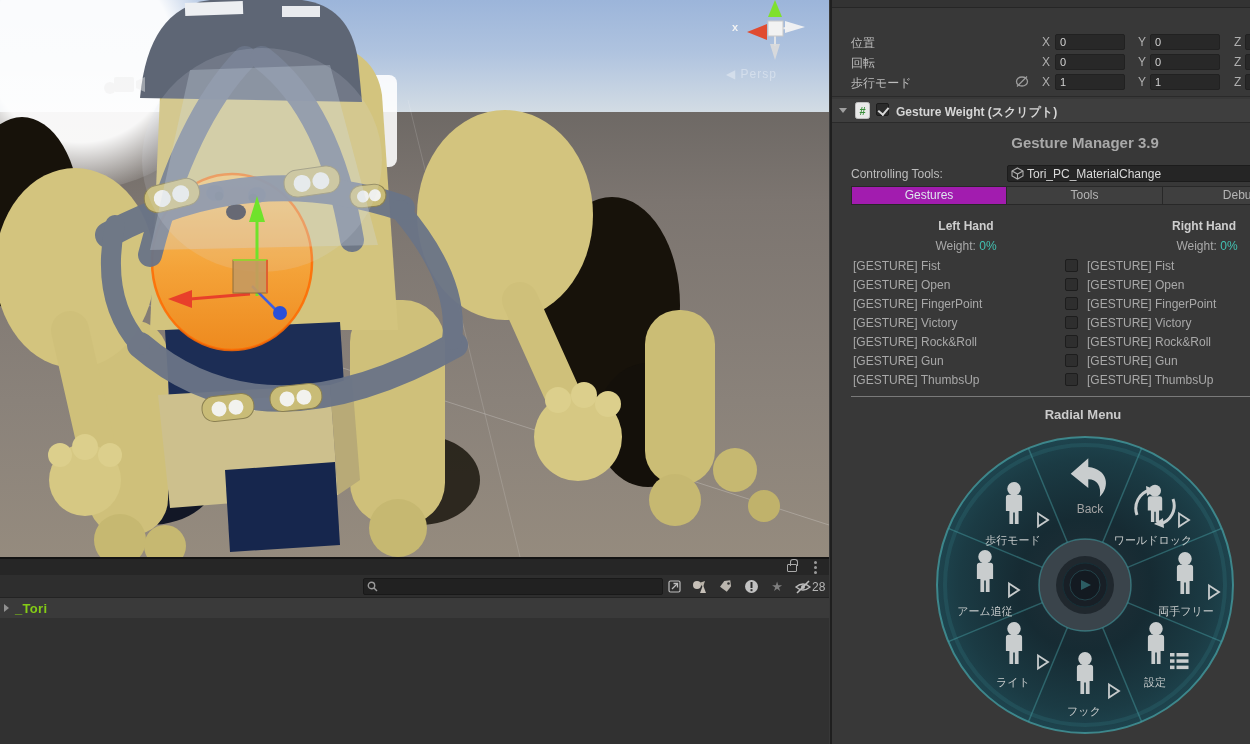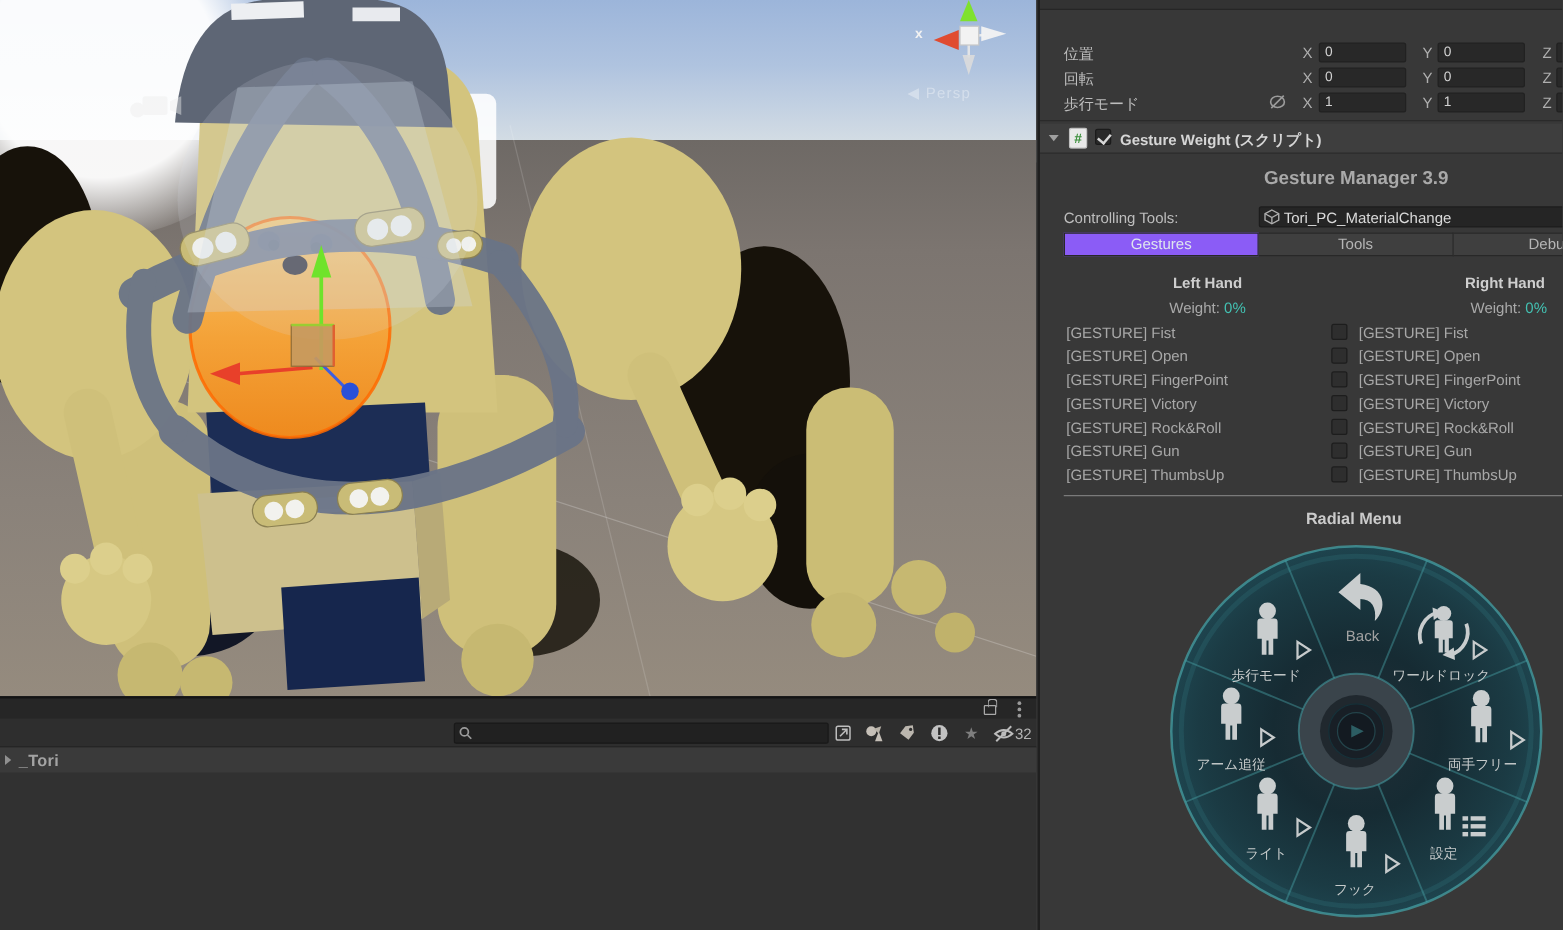--- a/index.html
+++ b/index.html
@@ -32,21 +32,21 @@
   .kebab i { display:block; width:3px; height:3px; border-radius:50%; background:#9A9A9A; margin-bottom:2px; }
   .row-b { position:absolute; left:0; top:16px; width:100%; height:23px; background:#2E2E2E; border-bottom:1px solid #232323; }
   .search-box { position:absolute; left:363px; top:3px; width:300px; height:17px; background:#212121;
     border:1px solid #191919; border-radius:2px; color:#CCC; font-size:11px; padding:0 4px 0 18px; outline:none; }
   .search-mag { position:absolute; left:367px; top:6px; }
   .tool-ic { position:absolute; top:3px; width:22px; height:17px; display:flex; align-items:center; justify-content:center; }
   .hidden-count { position:absolute; left:812px; top:5px; font-size:12px; color:#B4B4B4; }
   .star-glyph { color:#7E7E7E; font-size:13px; }
   .tori-row { position:absolute; left:0; top:39px; width:100%; height:20px; background:#3A3A3A; display:flex; align-items:center; }
   .tori-chev { width:0; height:0; border-left:5px solid #909090; border-top:4px solid transparent; border-bottom:4px solid transparent; margin:0 6px 0 4px; }
-  .tori-label { color:#a3a3a3; font-size:13px; font-weight:bold; letter-spacing:.3px; }
+  .tori-label { color:#84cc16; font-size:13px; font-weight:bold; letter-spacing:.3px; }
 
   
   .inspector { position:absolute; left:830px; top:0; width:420px; height:744px; background:#383838; overflow:hidden;
     border-left:2px solid #1F1F1F; color:#C2C2C2; font-size:12px; }
   .insp-topstrip { position:absolute; left:0; top:0; width:100%; height:8px; background:#333; border-bottom:1px solid #262626; }
   .comp-header { position:absolute; left:0; width:100%; height:22px; background:#3E3E3E; border-bottom:1px solid #2A2A2A; }
   .fold { position:absolute; left:7px; top:8px; width:0; height:0; border-top:5px solid #A0A0A0;
     border-left:4px solid transparent; border-right:4px solid transparent; }
   .comp-title { position:absolute; font-weight:bold; color:#D6D6D6; font-size:12px; top:4px; }
   .t-row { position:absolute; left:0; width:506px; height:16px; }
@@ -61,21 +61,21 @@
     border-right:2px solid #D8D8D8; border-bottom:2px solid #D8D8D8; transform:rotate(40deg); }
   .script-ic { position:absolute; left:23px; top:3px; }
   .gm-title { position:absolute; left:0; top:134px; width:506px; text-align:center; font-size:15px; font-weight:bold; color:#A9A9A9; }
   .ctrl-label { position:absolute; left:19px; top:167px; color:#BDBDBD; }
   .obj-field { position:absolute; left:175px; top:165px; width:331px; height:17px; background:#252525;
     border:1px solid #1C1C1C; border-radius:2px; color:#DADADA; font-size:12px; padding:0 3px; display:flex; align-items:center; gap:3px; }
   .tabs { position:absolute; left:19px; top:186px; width:468px; height:19px; display:flex; }
   .tab { flex:0 0 156px; height:19px; background:#3F3F3F; border:1px solid #282828; border-left-width:0;
     color:#B5B5B5; font-size:12px; text-align:center; line-height:17px; }
   .tab:first-child { border-left-width:1px; }
-  .tab.sel { background:#8b5cf6; color:#DEE5EE; }
+  .tab.sel { background:#a21caf; color:#DEE5EE; }
   .hand-hdr { position:absolute; top:219px; width:140px; text-align:center; font-weight:bold; color:#CECECE; }
   .weight-line { position:absolute; top:239px; width:140px; text-align:center; color:#A9A9A9; }
   .weight-val { color:#43C1B2; }
   .g-row { position:absolute; left:0; width:506px; height:19px; }
   .g-left { position:absolute; left:21px; top:2px; color:#A8A8A8; }
   .g-right { position:absolute; left:255px; top:2px; color:#A8A8A8; }
   .g-check { position:absolute; left:233px; top:2px; width:13px; height:13px; background:#2E2E2E;
     border:1px solid #1D1D1D; border-radius:2px; }
   .sep { position:absolute; left:19px; top:396px; width:401px; height:1px; background:#7A7A7A; }
   .radial-title { position:absolute; left:0; top:407px; width:502px; text-align:center; font-weight:bold; color:#CBCBCB; font-size:13px; }
@@ -294,21 +294,21 @@
     <div class="tool-ic" style="left:766px">
       <span class="star-glyph">★</span>
     </div>
     <div class="tool-ic" style="left:792px">
       <svg width="18" height="14" viewBox="0 0 18 14">
           <path d="M2,7 Q9,1 16,7 Q9,13 2,7 Z" fill="none" stroke="#BCBCBC" stroke-width="1.4"></path>
           <circle cx="9" cy="7" r="2" fill="#BCBCBC"></circle>
           <line x1="3" y1="13" x2="15" y2="1" stroke="#BCBCBC" stroke-width="1.6"></line>
         </svg>
     </div>
-    <span class="hidden-count">32</span>
+    <span class="hidden-count">28</span>
   </div>
   <div class="tori-row">
     <span class="tori-chev"></span>
     <span class="tori-label">_Tori</span>
   </div>
 </div>
 
 <div class="inspector">
   <div class="insp-topstrip"></div>
 

